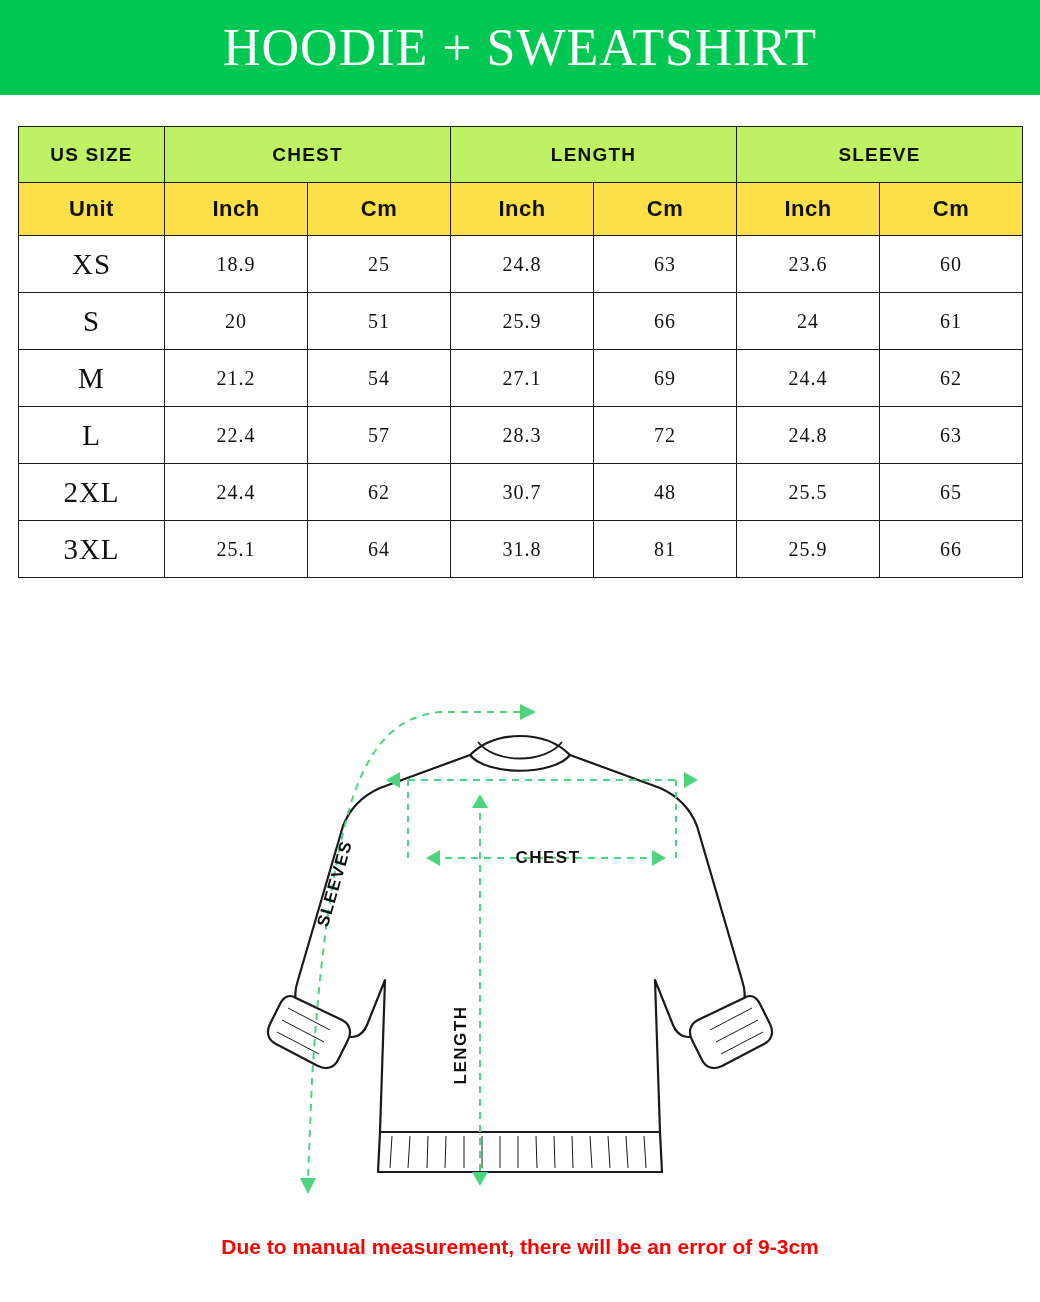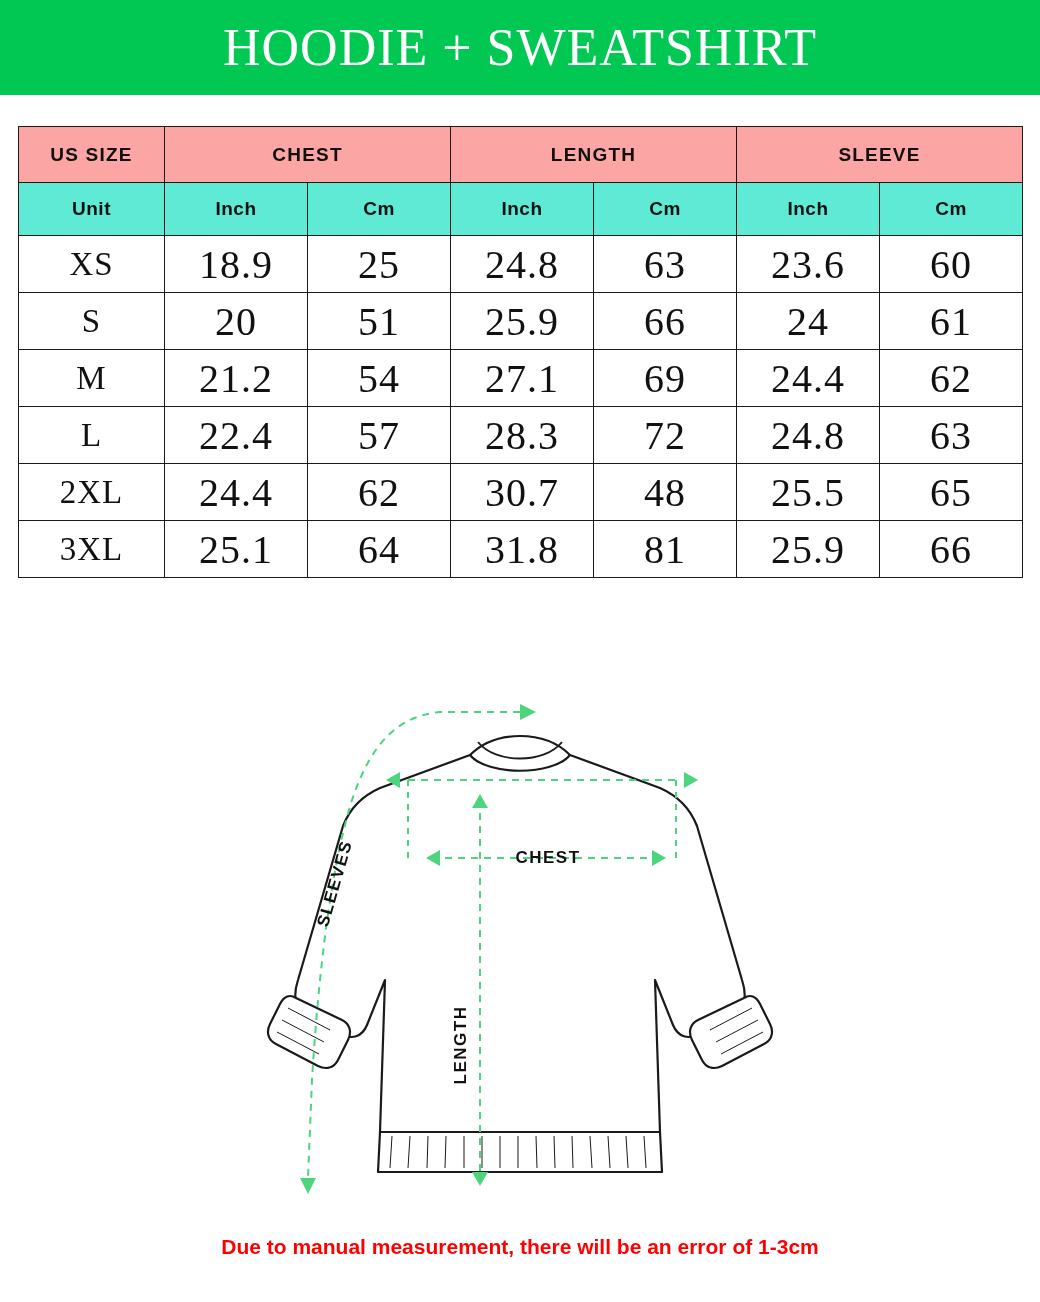--- a/index.html
+++ b/index.html
@@ -65,41 +65,41 @@
   
   col.c-size { width: 146px; }
   col.c-dual { width: 143px; }
 
   tr.head-group th {
     height: 55px;
     font-size: 19px;
     font-weight: bold;
     letter-spacing: 1.2px;
     color: #111;
-    background: #fca5a5;
+    background: #bef264;
     font-family: "Liberation Sans", sans-serif;
   }
   tr.head-unit th {
     height: 52px;
-    font-size: 19px;
+    font-size: 22px;
     font-weight: bold;
     letter-spacing: 0.5px;
     color: #111;
-    background: #5eead4;
+    background: #fde047;
     font-family: "Liberation Sans", sans-serif;
   }
   tr.data-row td {
     height: 56px;
     font-family: "Liberation Serif", serif;
-    font-size: 40px;
+    font-size: 20px;
     color: #111;
     letter-spacing: 1px;
   }
   tr.data-row td.size-cell {
-    font-size: 33px;
+    font-size: 29px;
     margin-left: 40px;
   }
 </style>
 </head>
 <body>
 
 <div class="page">
 
   <div class="banner">
     <div class="banner-title">HOODIE + SWEATSHIRT</div>
@@ -280,15 +280,15 @@
         <polygon points="472,492 488,492 480,506"></polygon>
       </g>
 
       <text x="340" y="205" transform="rotate(-74 340 205)" fill="#111" font-family="Liberation Sans, sans-serif" font-size="17" font-weight="bold" letter-spacing="1.5" text-anchor="middle">SLEEVES</text>
       <text x="548" y="183" fill="#111" font-family="Liberation Sans, sans-serif" font-size="17" font-weight="bold" letter-spacing="1.5" text-anchor="middle">CHEST</text>
       <text x="466" y="365" transform="rotate(-90 466 365)" fill="#111" font-family="Liberation Sans, sans-serif" font-size="17" font-weight="bold" letter-spacing="1.5" text-anchor="middle">LENGTH</text>
     </svg>
   </div>
 
   <div style="position:absolute; left:0; top:1235px; width:1040px; text-align:center;
-              color:#FF0000; font-size:21px; font-weight:bold; font-family:'Liberation Sans', sans-serif;">Due to manual measurement, there will be an error of 1-3cm</div>
+              color:#FF0000; font-size:21px; font-weight:bold; font-family:'Liberation Sans', sans-serif;">Due to manual measurement, there will be an error of 9-3cm</div>
 
 </div>
 
 </body></html>

